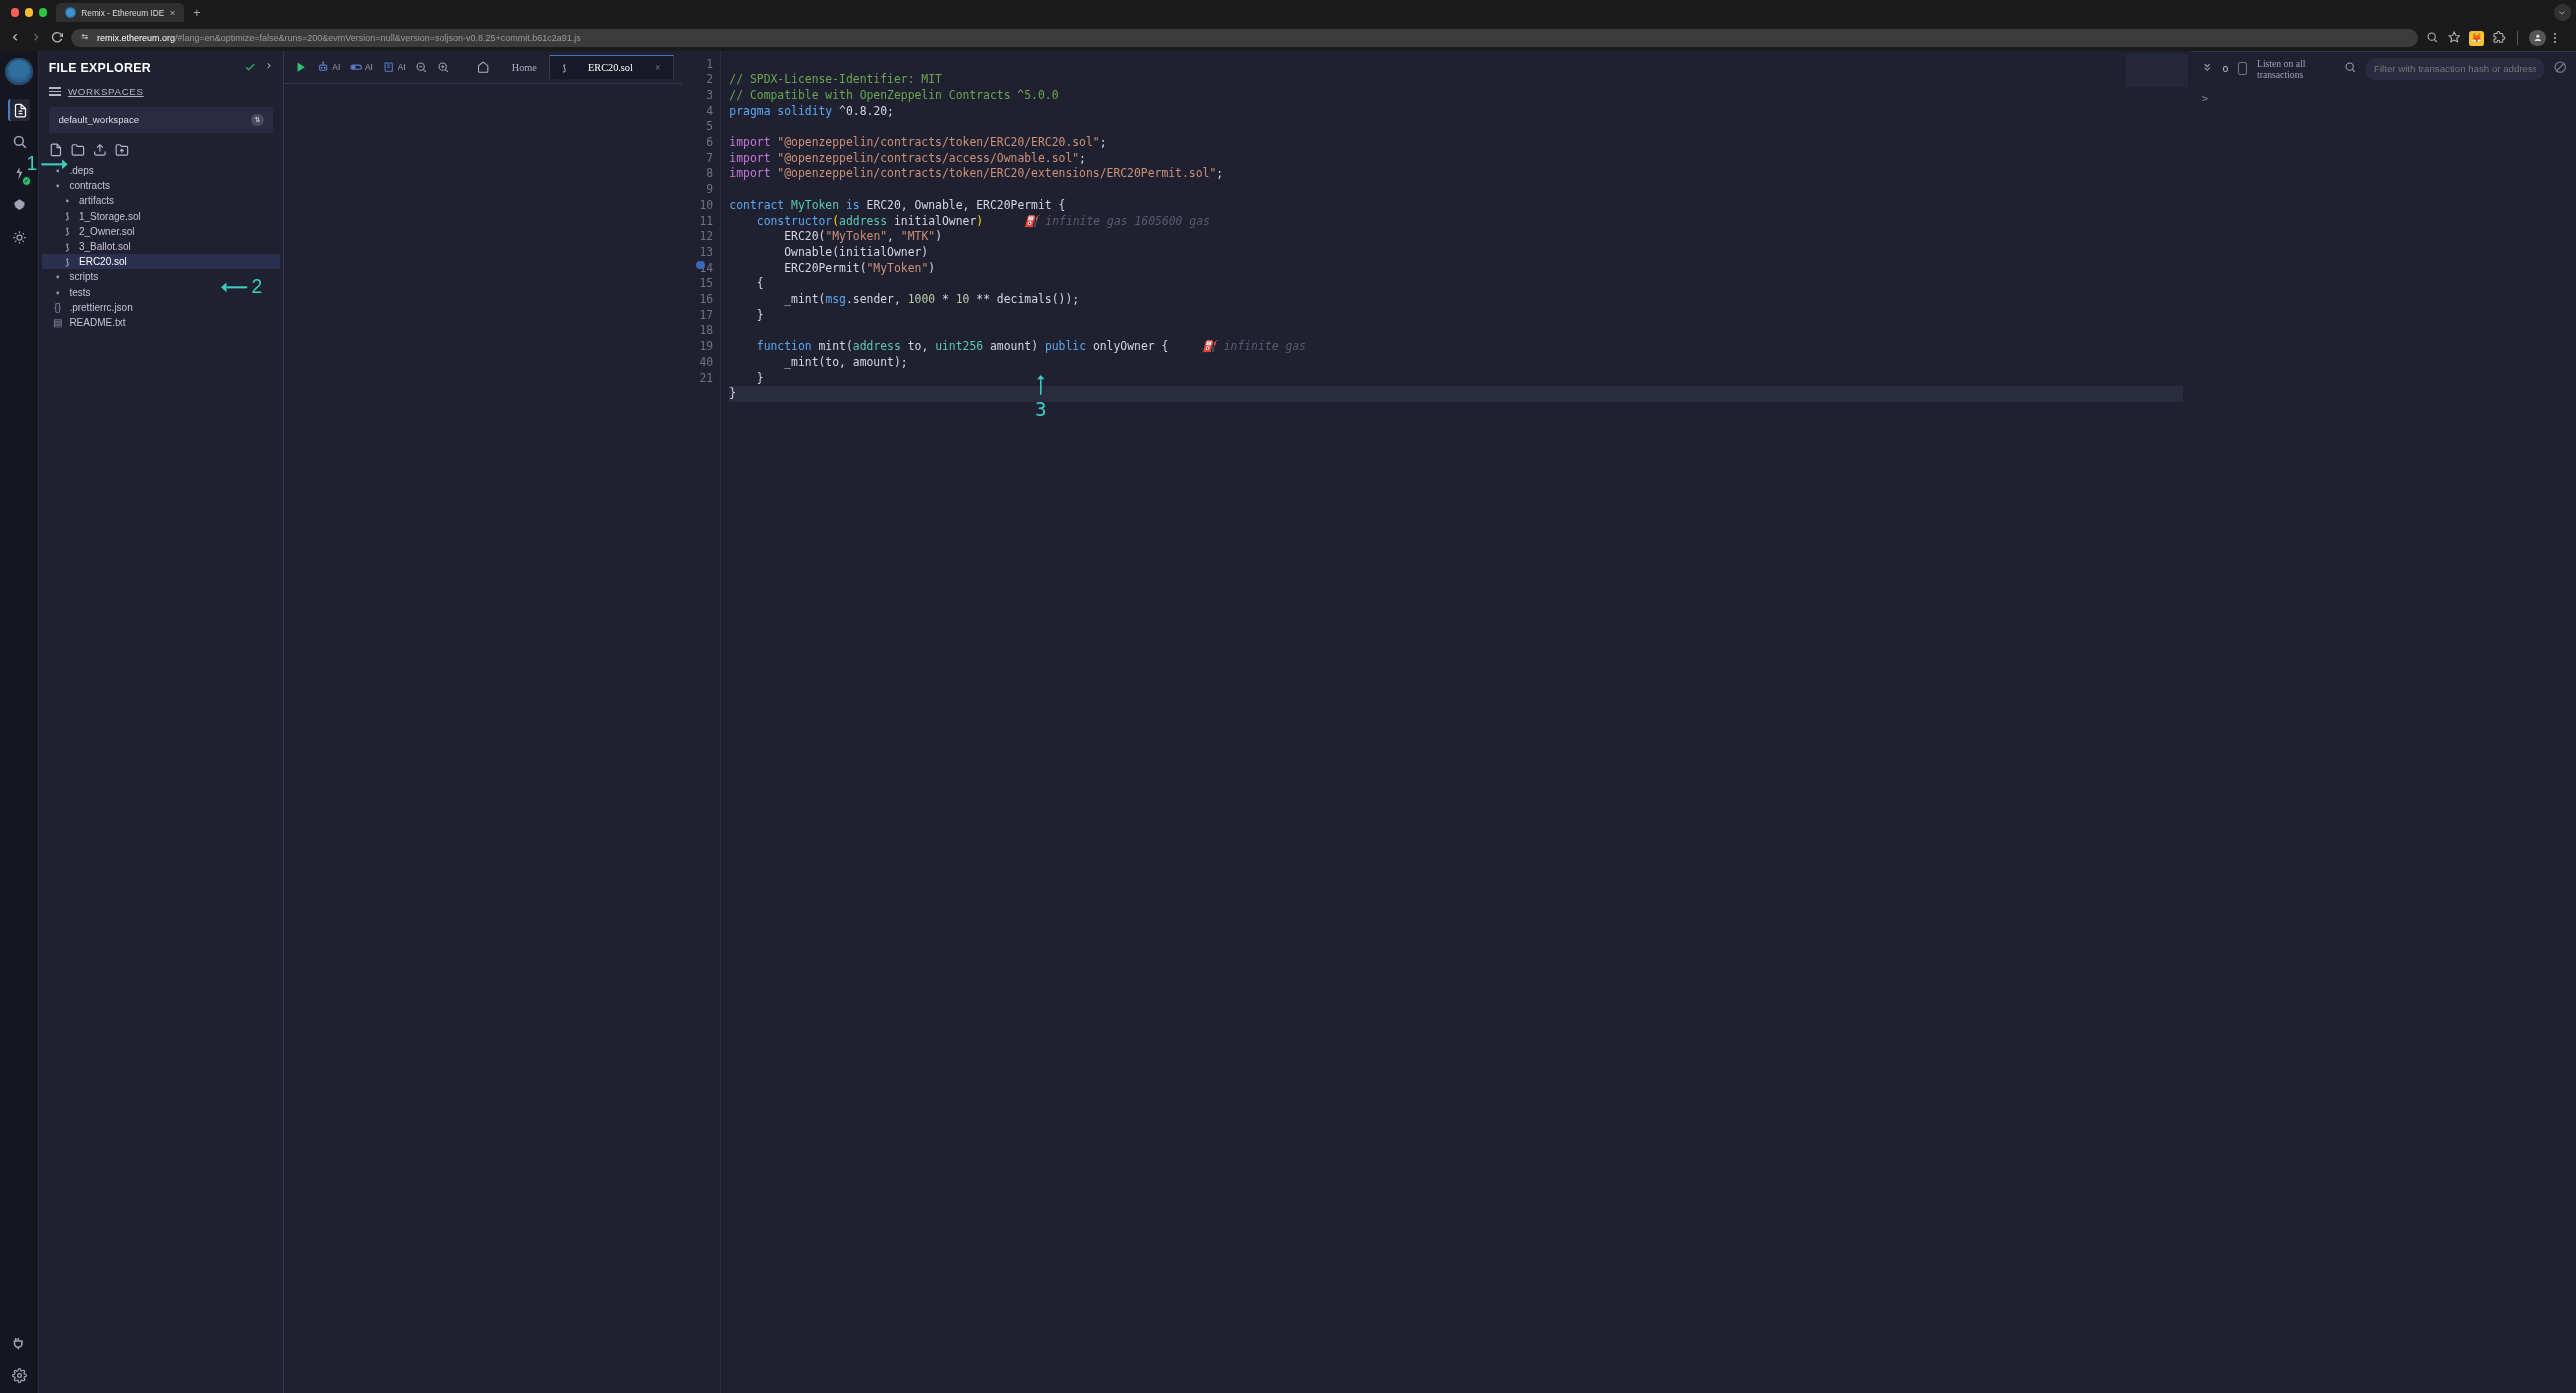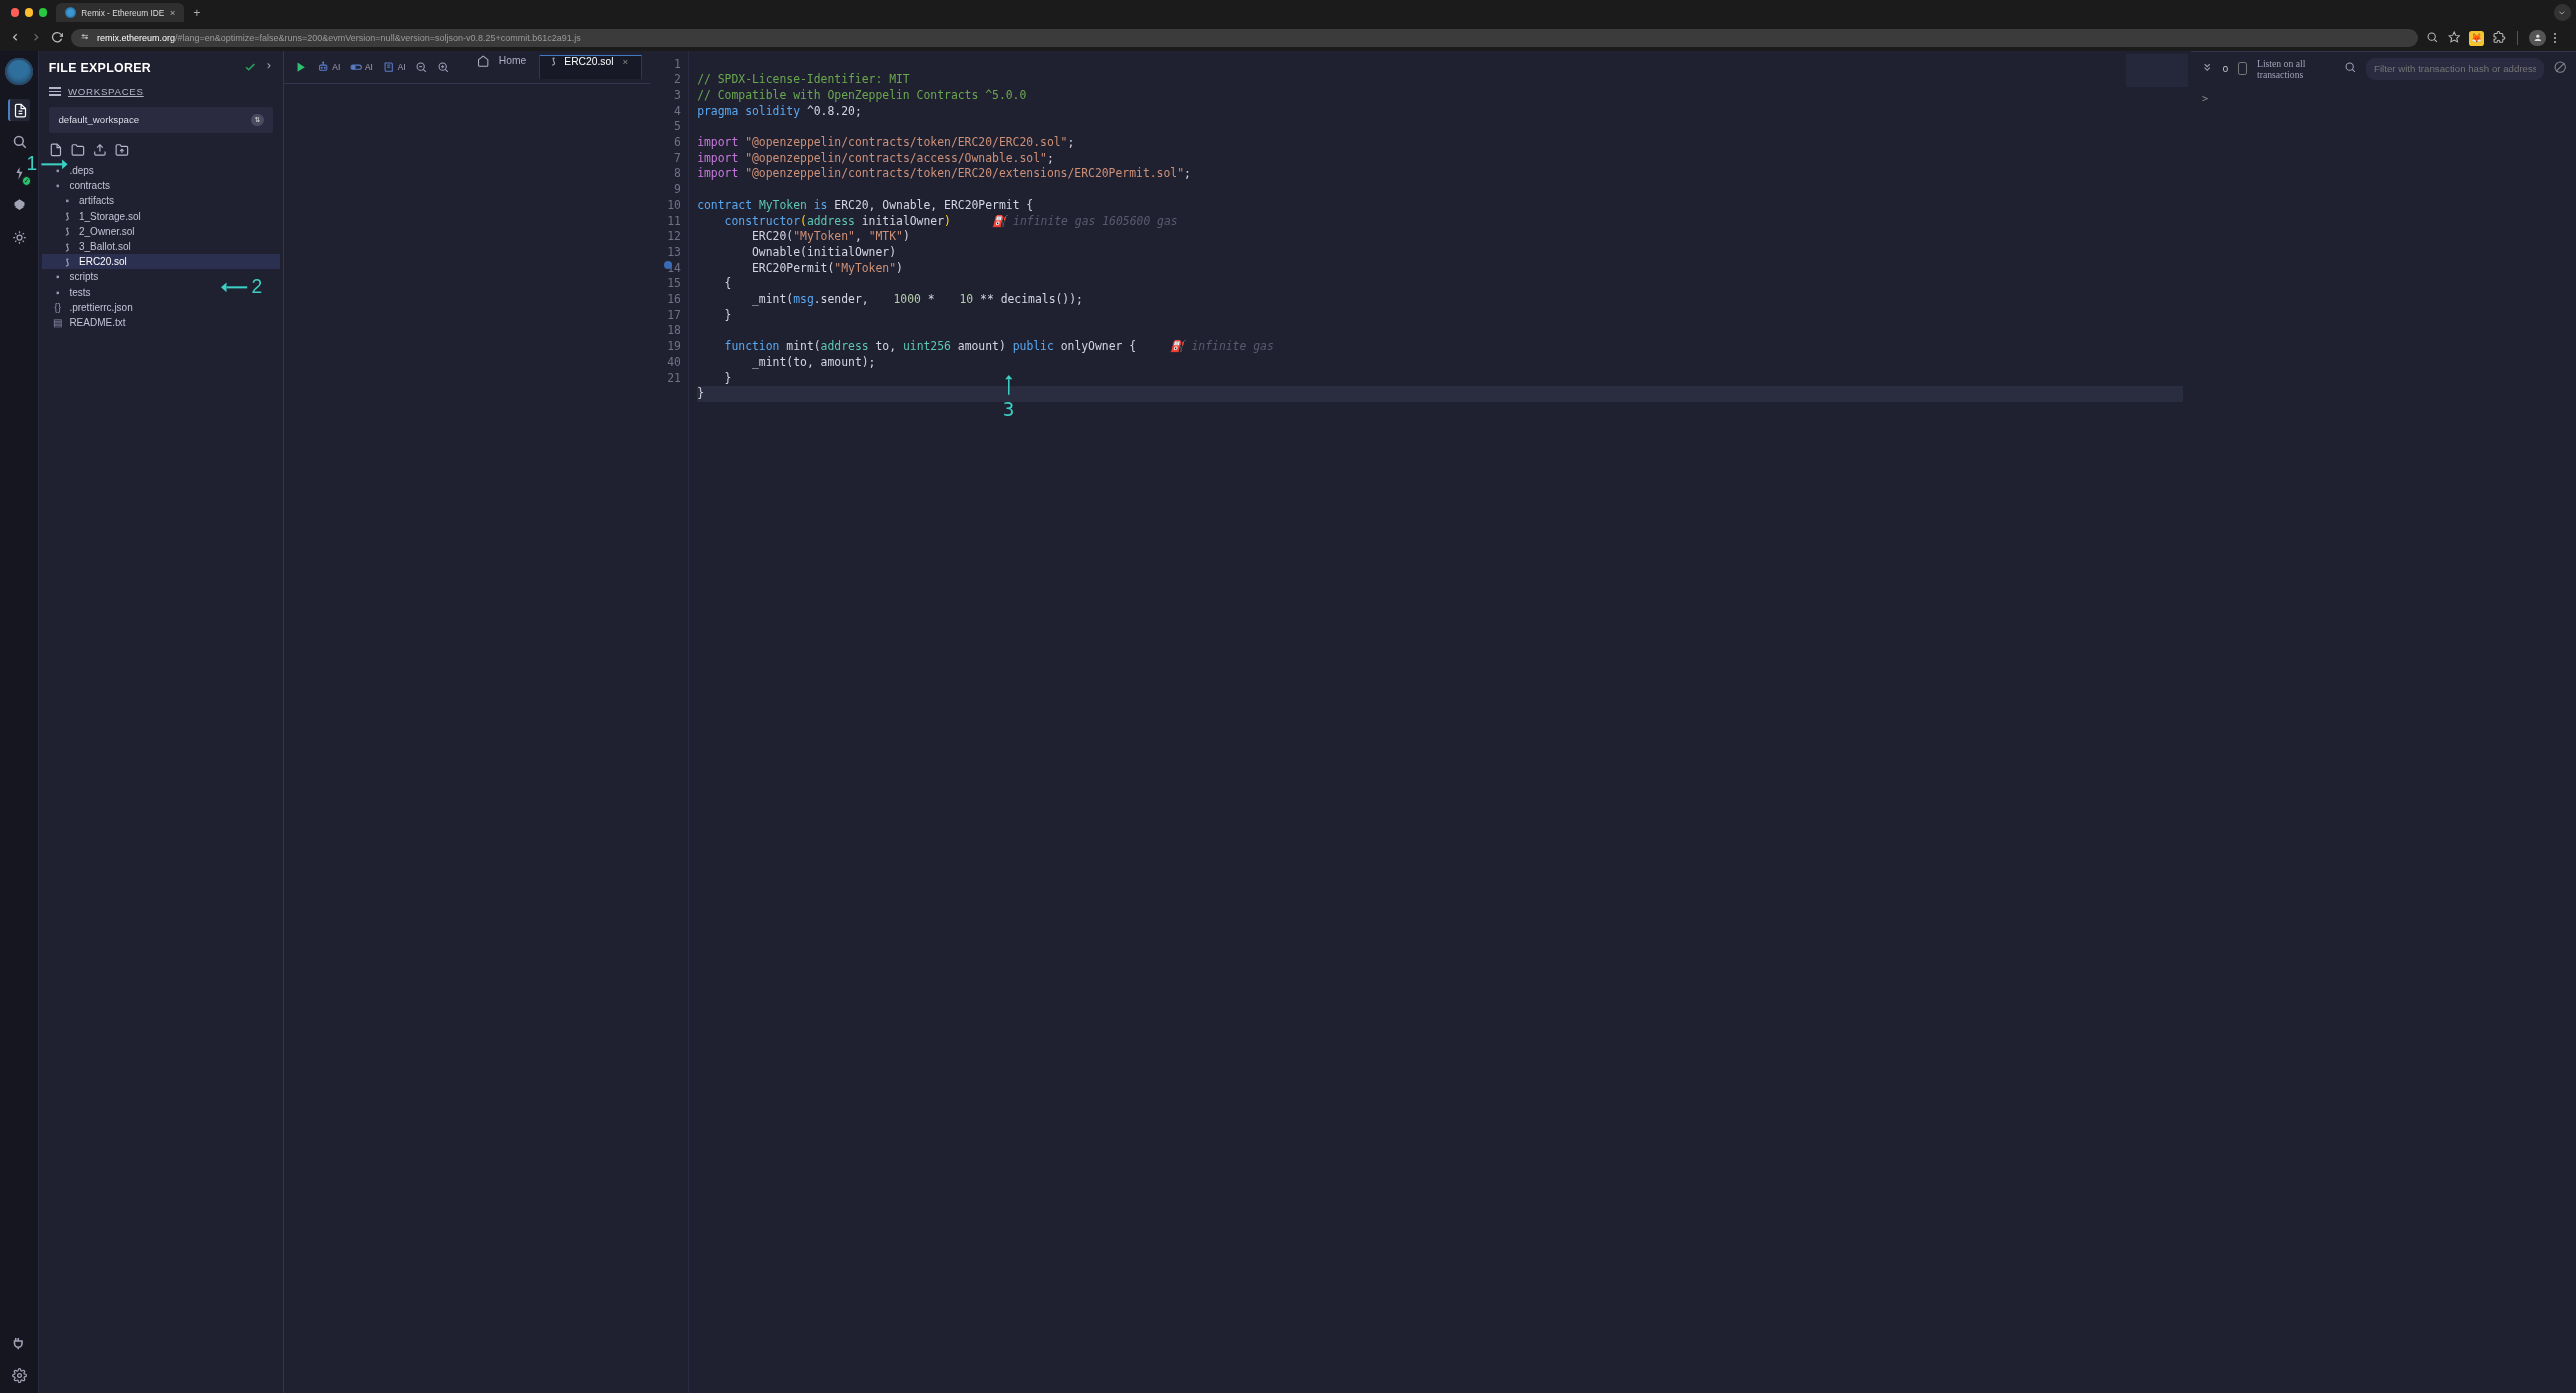--- a/index.html
+++ b/index.html
@@ -160,23 +160,23 @@
       border-bottom: 0.7px solid #34364d;
       height: 33px;
     }
     .etbtn { display: flex; align-items: center; gap: 2.8px; color: #a2a2b7; cursor: pointer; padding: 2.8px; }
     .etbtn .lbl { font-size: 8.3px; }
     .etbtn.run { color: #2fbf71; }
     .etbtn svg { width: 12.4px; height: 12.4px; }
     .etbtn.robot svg { color: #5b7fc7; }
     .tabs-row { display: flex; align-items: stretch; height: 100%; margin-left: 8.3px; }
     .edtab {
-      display: flex; gap: 9px;
+      display: flex; align-items: center; gap: 22px;
       padding: 0 12.4px; color: #b0b0c4; font-size: 10.3px;
-      border-right: 0.7px solid #34364d; cursor: pointer;
+      border-right: 0.7px solid #34364d; cursor: pointer; font-family: Liberation Serif, serif;
     }
     .edtab.home svg { width: 12.4px; height: 12.4px; }
     .edtab.active { background: #181927; color: #fff; border-top: 1.4px solid #4479c5; }
     .edtab .close { color: #888; font-size: 9.7px; }
     .editor-body {
       flex: 1; display: flex; background: #1f2030;
       font-family: "Menlo", "Consolas", monospace;
       font-size: 11.4px;
       position: relative;
     }
@@ -190,21 +190,21 @@
       white-space: pre;
       position: relative;
     }
     .code .line { height: 15.7px; }
     .code .current-line { background: rgba(60,62,90,0.4); display:block; }
     .c-comment { color: #6aa84f; }
     .c-kw { color: #5aa8f0; }
     .c-kw2 { color: #c678dd; }
     .c-type { color: #5cc7b2; }
     .c-str { color: #ce9178; }
-    .c-num { color: #b5cea8; margin-left: 18px; }
+    .c-num { color: #b5cea8; }
     .c-hint { color: #5a5a70; font-style: italic; }
     .c-paren { color: #ffd700; }
     .minimap {
       position: absolute; right: 2.8px; top: 2.8px; width: 62px; height: 55px;
       background: linear-gradient(#2a2c42 0%, #2a2c42 60%, #1f2030 60%);
       opacity: 0.6; border-radius: 1.4px;
     }
     .bp-dot {
       position: absolute; left: -33px; width: 8.3px; height: 8.3px;
       background: #3a6ab5; border-radius: 50%;

